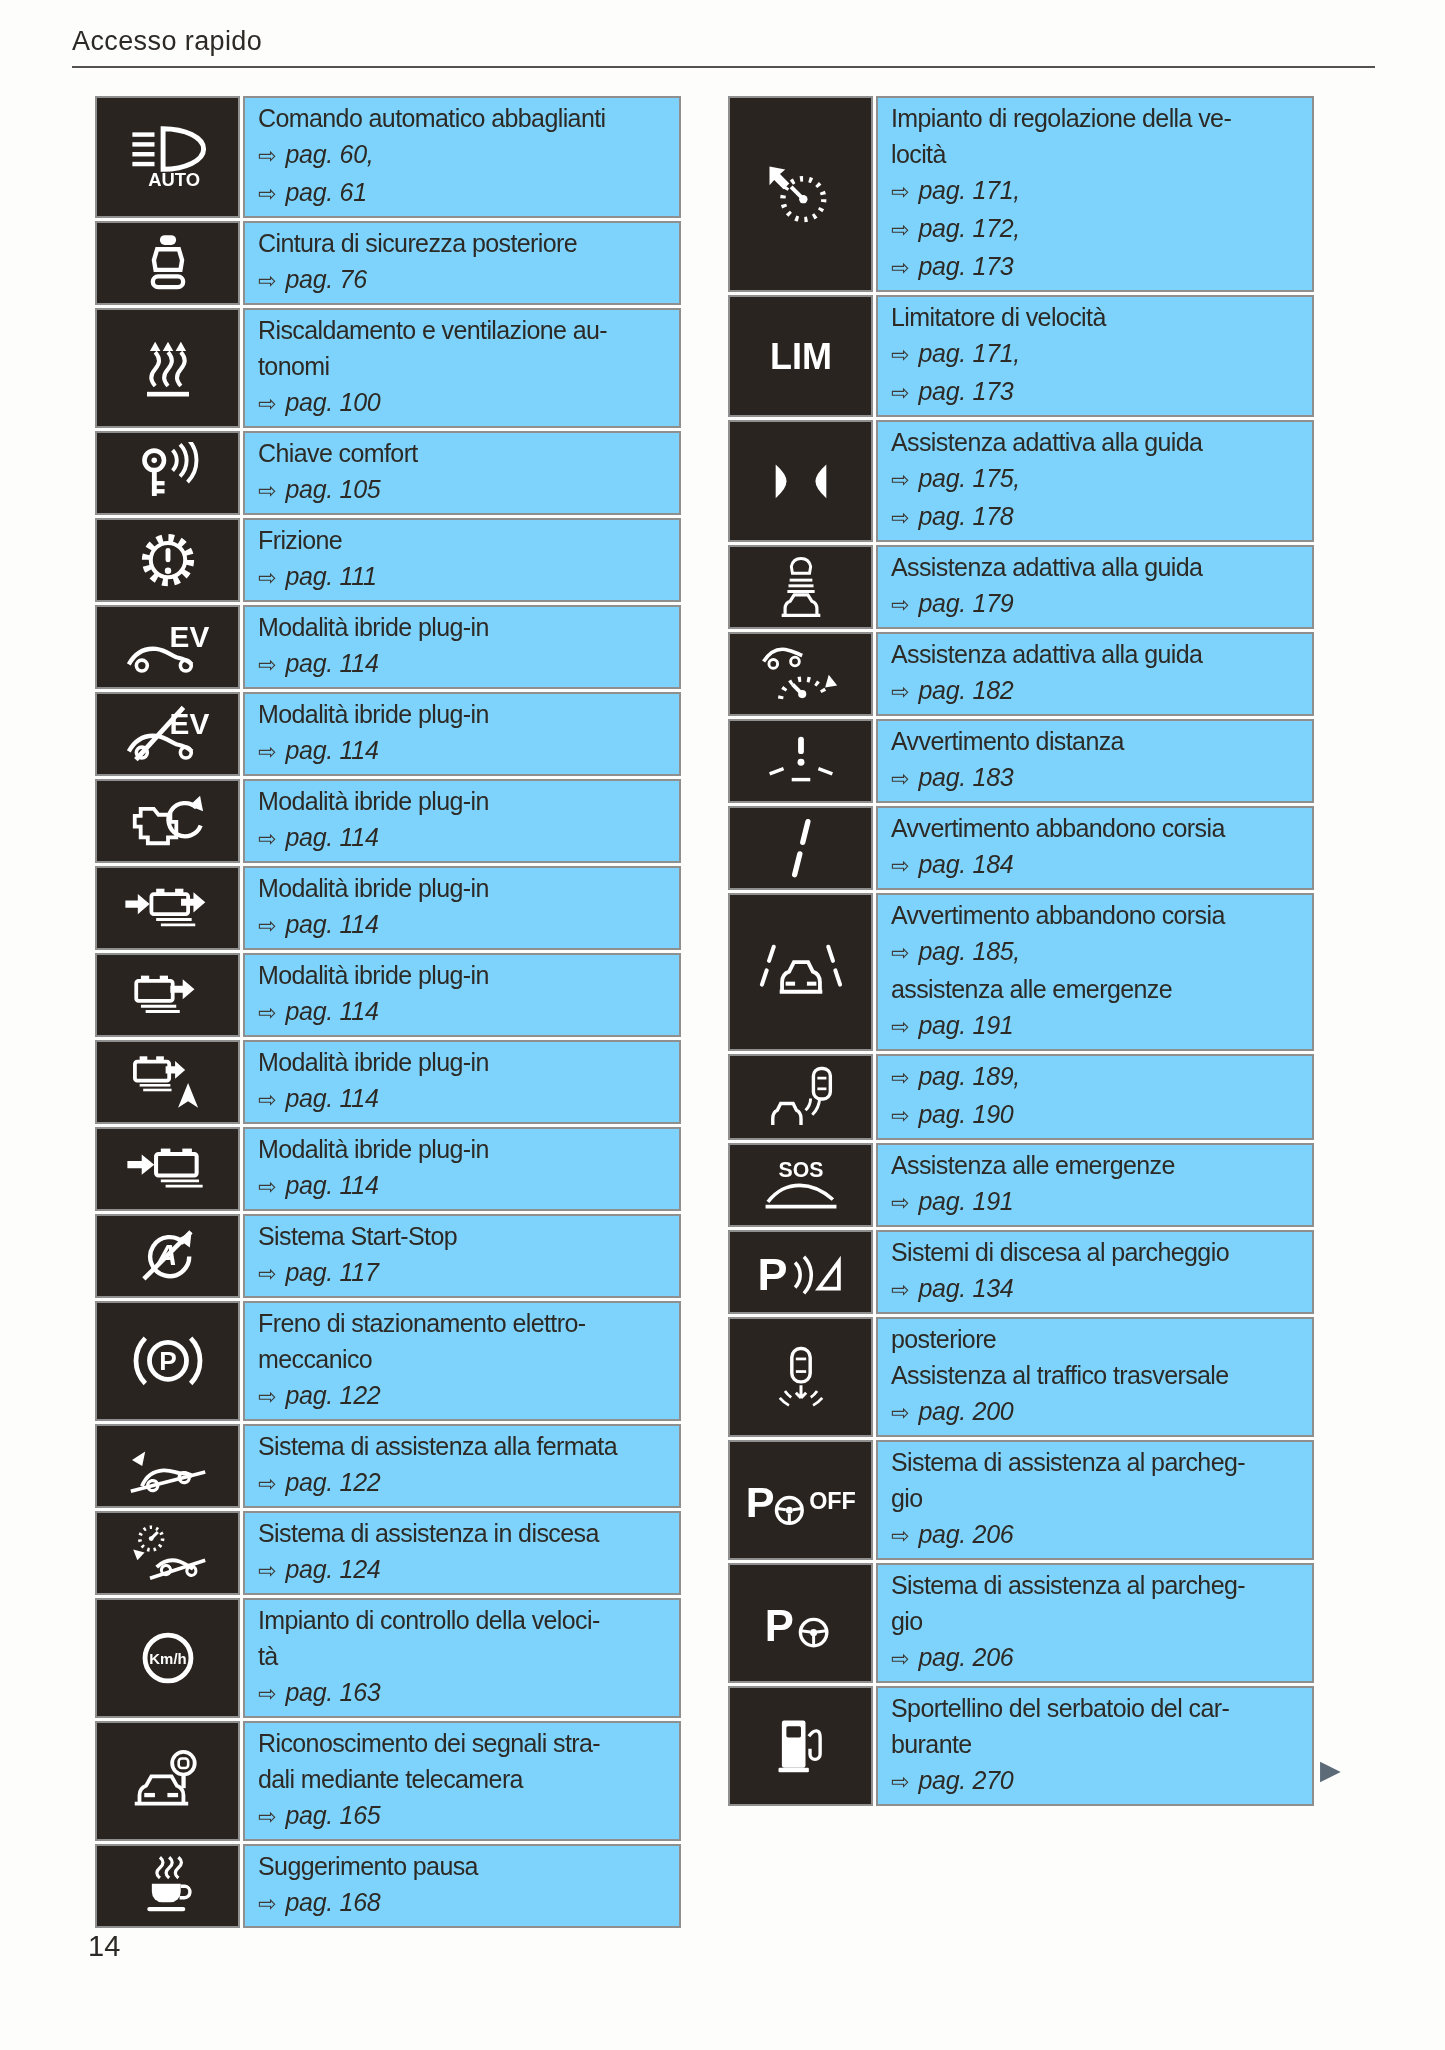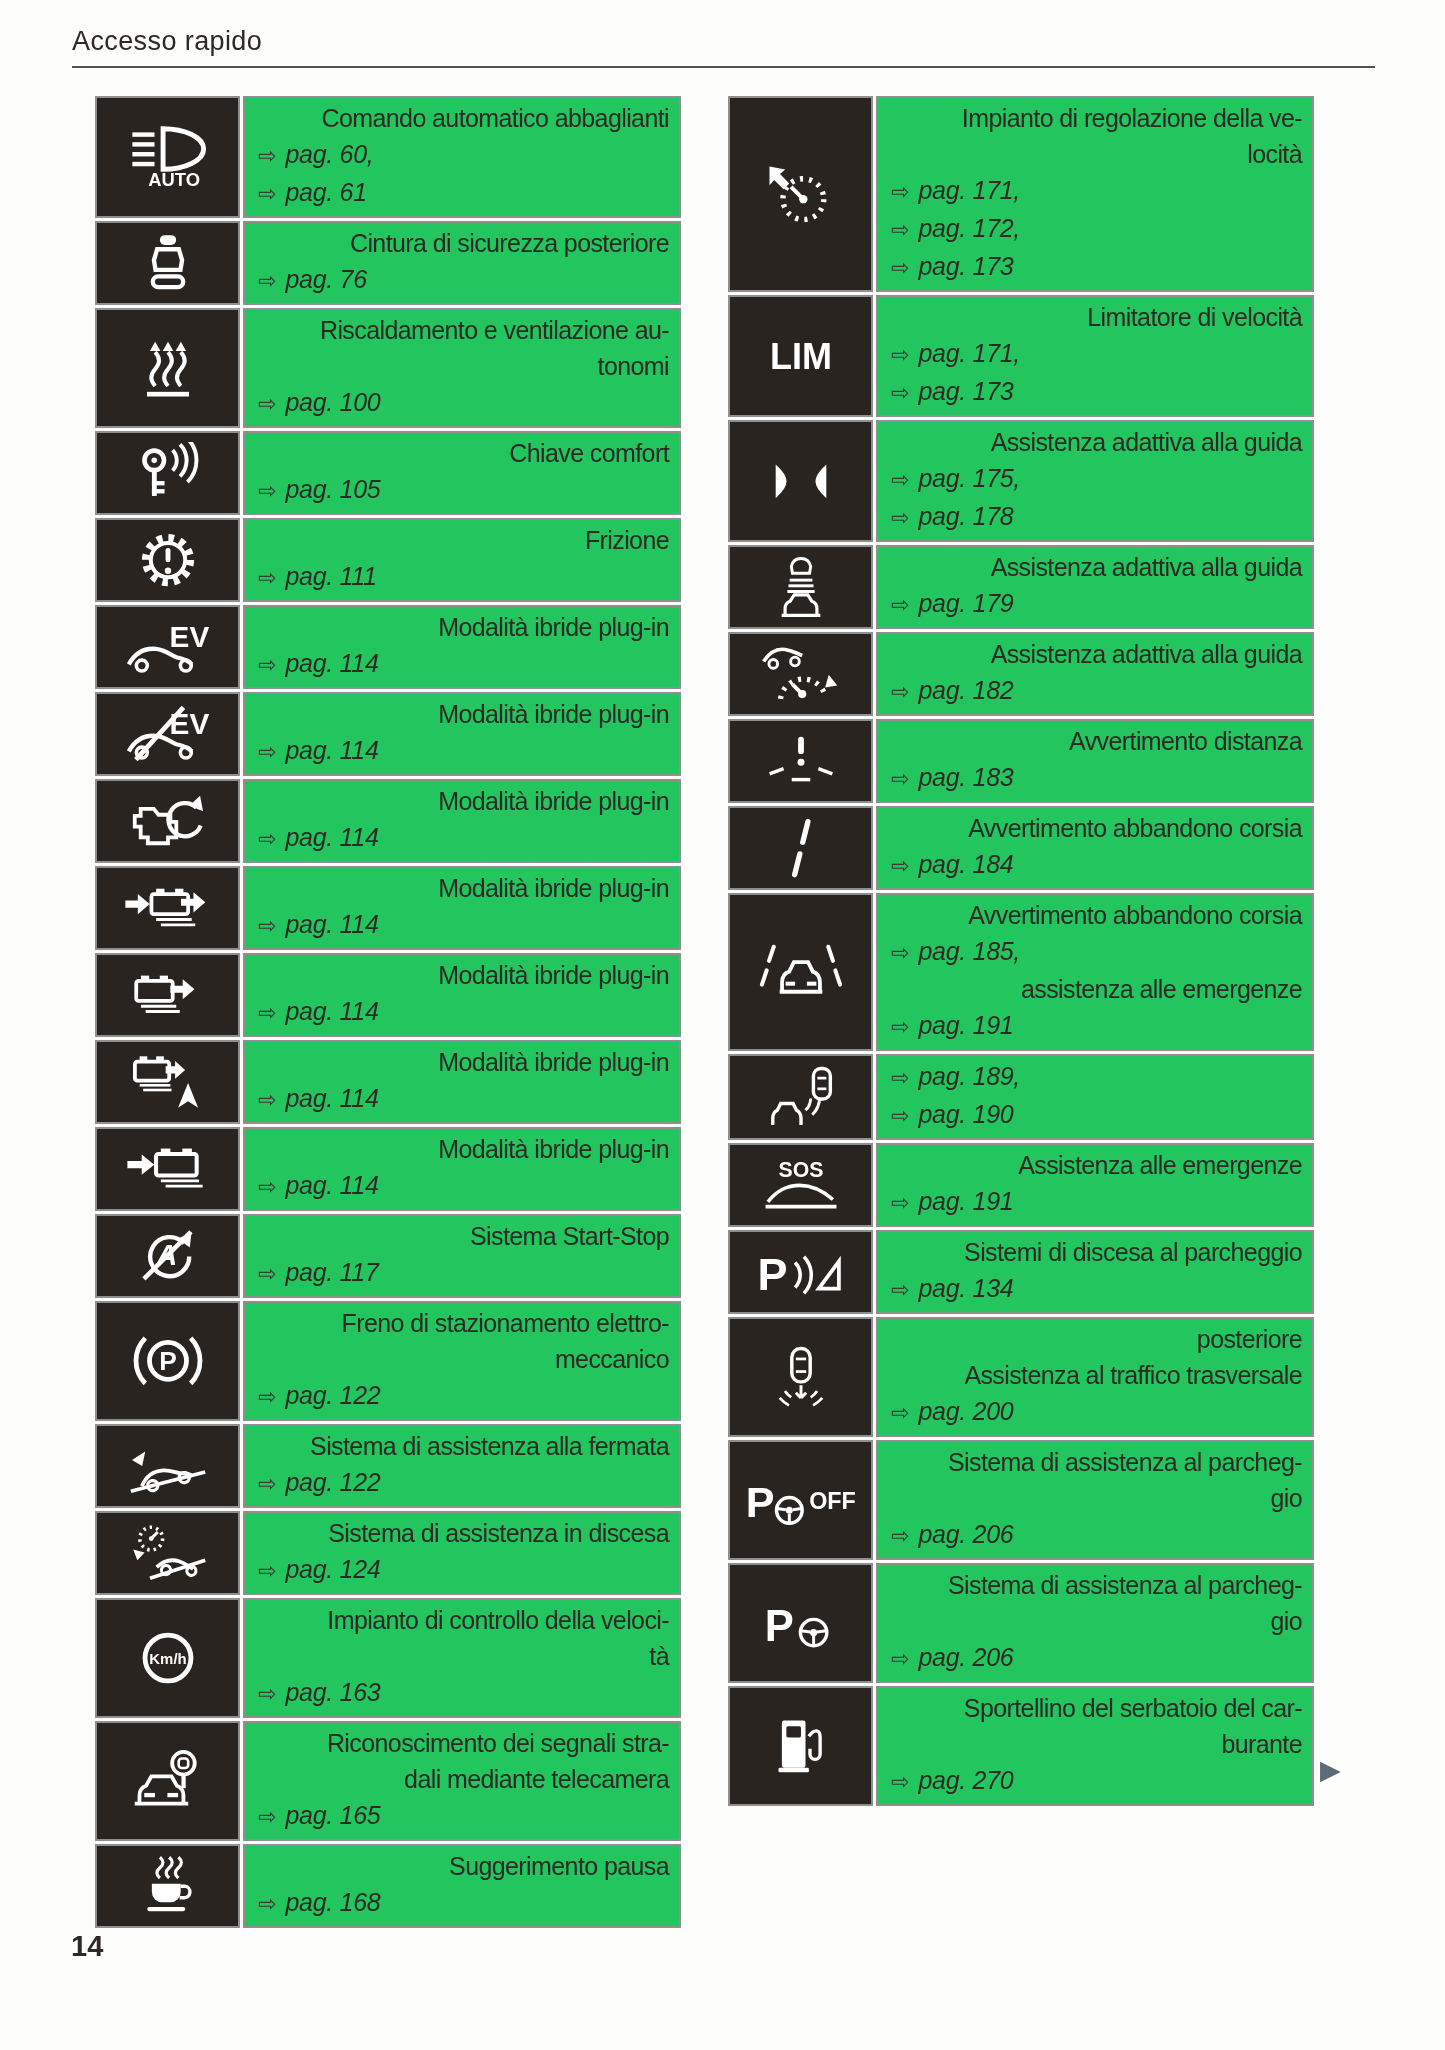--- a/index.html
+++ b/index.html
@@ -18,28 +18,28 @@
   .columns{position:absolute;left:95px;top:96px;display:flex;gap:47px;align-items:flex-start}
   .col{width:586px;display:flex;flex-direction:column;gap:3px}
   .row{display:flex;gap:3px;align-items:stretch}
   .icon-cell{
     width:145px;flex:none;background:var(--icon_cell_bg);
     border:2px solid var(--cell_border);
     display:flex;align-items:center;justify-content:center;
   }
   .icon-cell svg{display:block}
   .text-cell{
-    flex:1;border:2px solid var(--cell_border);background:#22c55e;
-    padding:2px 10px 4px 13px;overflow:hidden;text-align:right;
+    flex:1;border:2px solid var(--cell_border);background:#7dd3fc;
+    padding:2px 10px 4px 13px;overflow:hidden;
   }
   .tl{font-size:25px;line-height:36px;letter-spacing:-.6px;white-space:nowrap}
   .ref-line{font-size:25px;line-height:36px;display:flex;align-items:baseline;white-space:nowrap}
   .arrow{font-family:"DejaVu Sans",sans-serif;font-size:22px;color:var(--arrow);margin-right:9px}
   em.ref{font-style:italic;letter-spacing:-.3px}
-  .pageno{position:absolute;left:71px;top:1930px;font-size:29px;font-weight:700;color:var(--text)}
+  .pageno{position:absolute;left:88px;top:1930px;font-size:29px;font-weight:400;color:var(--text)}
   .marker{position:absolute;left:1320px;top:1754px;font-size:27px;color:var(--marker);font-family:"DejaVu Sans",sans-serif}
   svg text{font-family:"Liberation Sans",sans-serif}
 </style>
 </head>
 <body>
 
 <div class="page">
   <div class="header">
     <div class="page-title">Accesso rapido</div>
     <div class="rule"></div>

